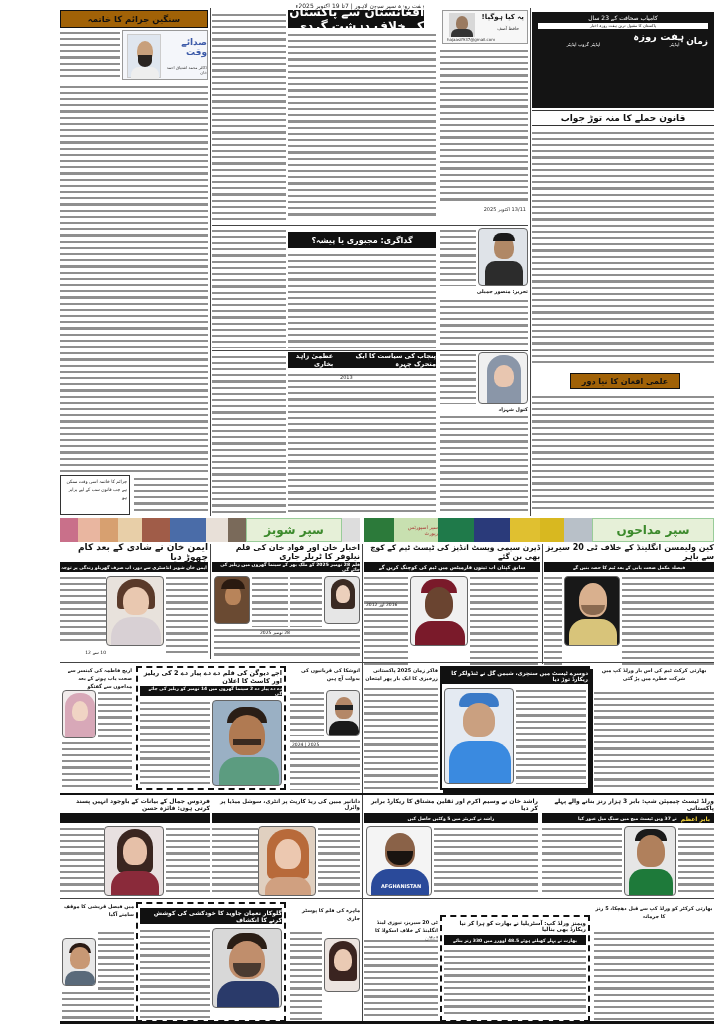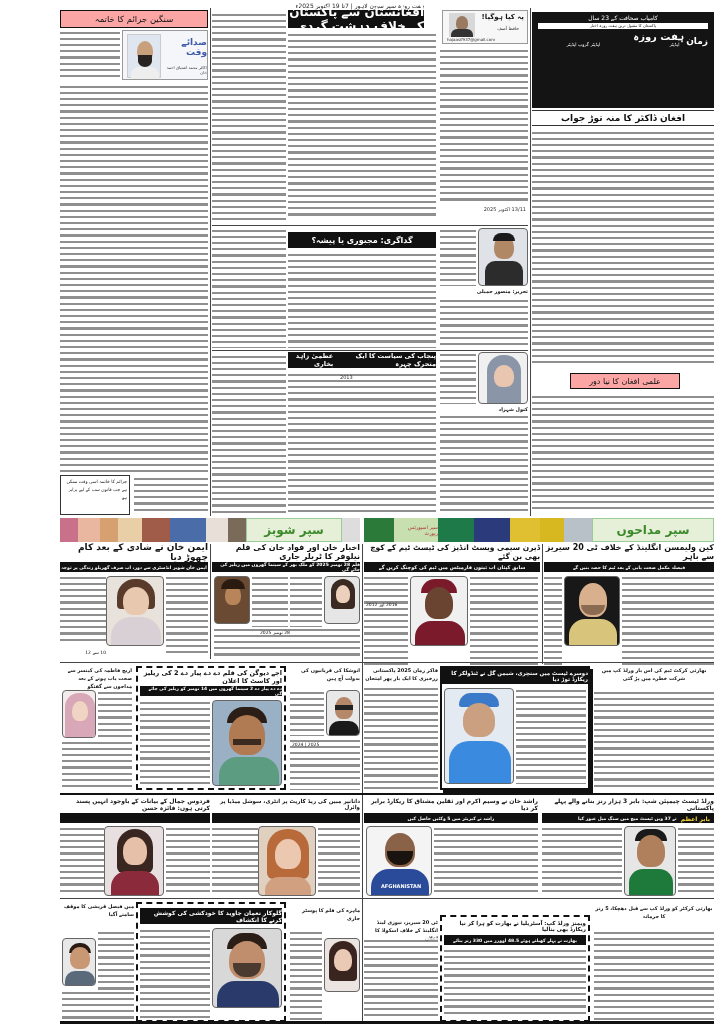--- a/index.html
+++ b/index.html
@@ -4,21 +4,21 @@
 <style>
 *{box-sizing:border-box;margin:0;padding:0}
 html,body{width:724px;height:1024px;background:#fff;overflow:hidden}
 body{position:relative;font-family:"DejaVu Sans",sans-serif;color:#111}
 .urdu{direction:rtl;text-align:right}
 .abs{position:absolute}
 .date-strip{position:absolute;left:200px;top:2px;width:320px;height:10px;font-size:6px;text-align:center;color:#222;direction:rtl}
 .col{position:absolute;overflow:hidden}
 .textblock{font-size:4.4px;line-height:6.2px;color:#333;direction:rtl;text-align:justify;overflow:hidden}
 .lines{background:repeating-linear-gradient(to bottom,#fff 0 1.6px,#6a6a6a 1.6px 3.8px,#fff 3.8px 6.2px);opacity:.75}
-.hd-box{border:1.5px solid #111;background:#fca5a5;display:flex;align-items:center;justify-content:center;direction:rtl;font-weight:normal;color:#111}
+.hd-box{border:1.5px solid #111;background:#a16207;display:flex;align-items:center;justify-content:center;direction:rtl;font-weight:bold;color:#111}
 .hd-black{background:#111;color:#fff;display:flex;align-items:center;justify-content:center;direction:rtl;font-weight:bold}
 .hd-plain{display:flex;align-items:center;justify-content:center;direction:rtl;font-weight:bold;color:#111}
 .vrule{position:absolute;width:1px;background:#444}
 .hrule{position:absolute;height:1px;background:#444}
 .photo{position:absolute;border:1px solid #666;border-radius:4px;overflow:hidden}
 .dashbox{position:absolute;border:2px dashed #111}
 .masthead{position:absolute;left:532px;top:12px;width:182px;height:96px;background:#141414;color:#fff;direction:rtl}
 .mh-top{font-size:6px;text-align:center;padding-top:2px}
 .mh-strip{margin:2px 6px;background:#fff;color:#111;font-size:4px;text-align:center;height:6px}
 .mh-sub{font-size:10px;font-weight:bold;padding-right:30px}
@@ -38,21 +38,21 @@
   <div class="mh-top">کامیاب صحافت کے 23 سال</div>
   <div class="mh-strip">پاکستان کا مقبول ترین ہفت روزہ اخبار</div>
   <div class="mh-sub">ہفت روزہ</div>
   <div class="mh-city">زمان</div>
   <div class="mh-foot">
     <span>ایڈیٹر</span>
     <span>ایڈیٹر گروپ ایڈیٹر</span>
   </div>
 </div>
 
-<div class="abs hd-plain" style="left:532px;top:110px;width:182px;height:16px;font-size:9px;border-top:1px solid #333;border-bottom:1px solid #333">افغان ڈاکٹر کا منہ توڑ جواب</div>
+<div class="abs hd-plain" style="left:532px;top:110px;width:182px;height:16px;font-size:9px;border-top:1px solid #333;border-bottom:1px solid #333">قانون حملے کا منہ توڑ جواب</div>
 <div class="col textblock lines" style="left:532px;top:130px;width:182px;height:235px"></div>
 <div class="abs hd-box" style="left:570px;top:373px;width:110px;height:16px;font-size:8px">علمی افغان کا نیا دور</div>
 <div class="col textblock lines" style="left:532px;top:394px;width:182px;height:118px"></div>
 
 <div class="abs hd-box" style="left:60px;top:10px;width:148px;height:18px;font-size:8.5px">سنگین جرائم کا خاتمہ</div>
 <div class="abs" style="left:122px;top:30px;width:86px;height:50px;border:1px solid #999;background:#f4f6fa">
   <div class="abs" style="left:46px;top:6px;font-size:9px;font-weight:bold;color:#3c5aa8;direction:rtl">صدائے وقت</div>
   <div class="abs" style="left:36px;top:34px;font-size:4px;color:#333;direction:rtl">ڈاکٹر محمد اشتیاق احمد خان</div>
   <div class="abs" style="left:4px;top:3px;width:34px;height:44px;background:#dfe6ef;border:1px solid #ccc">
     <div class="face" style="left:9px;top:6px;width:16px;height:20px;background:#c8a07c"></div>

